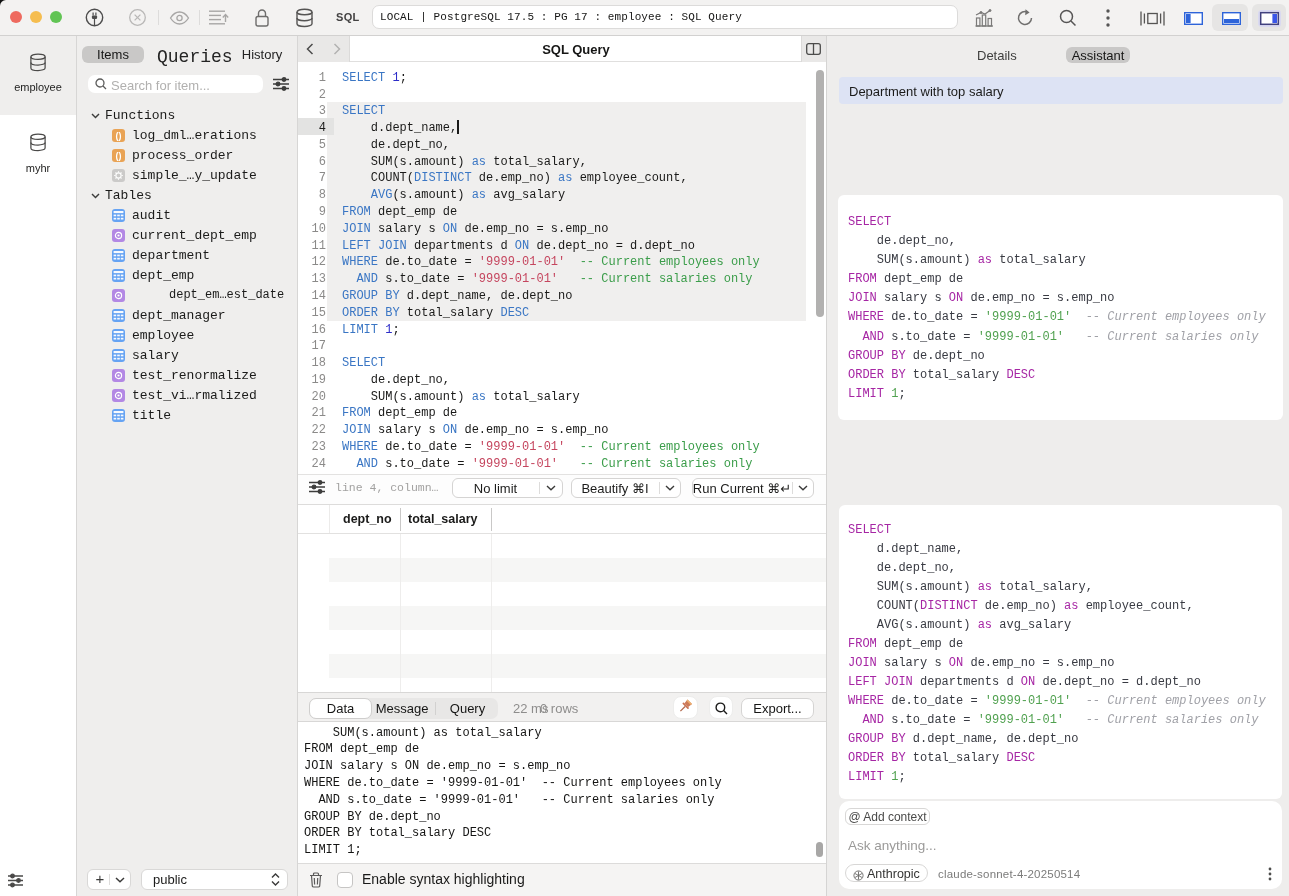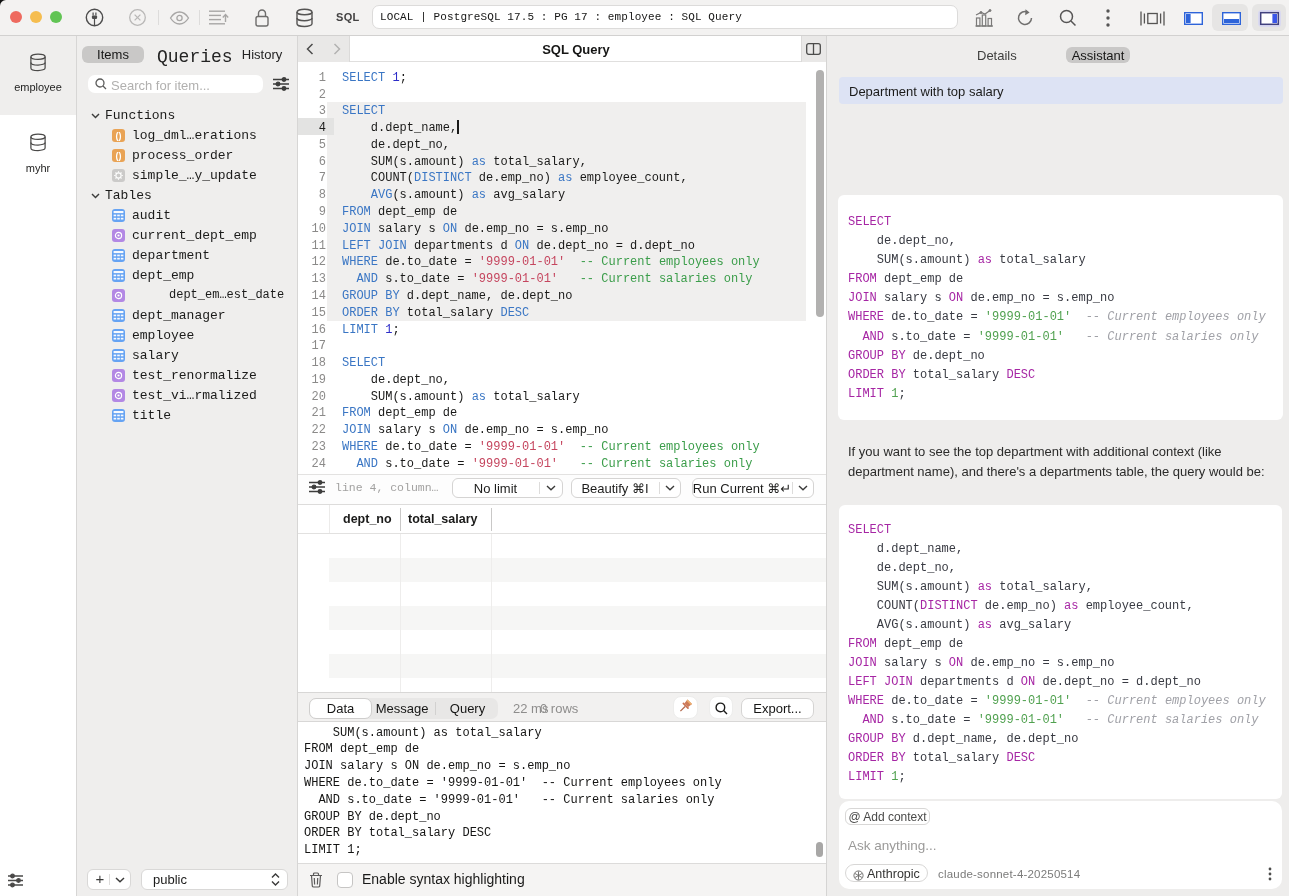--- a/index.html
+++ b/index.html
@@ -495,21 +495,20 @@
   <div class="a mono pre" style="left:21px;top:177px;font-size:12px;line-height:19.1px;color:#383a42;"><span style="color:#a626a4">SELECT</span>
     de.dept_no,
     SUM(s.amount) <span style="color:#a626a4">as</span> total_salary
 <span style="color:#a626a4">FROM</span> dept_emp de
 <span style="color:#a626a4">JOIN</span> salary s <span style="color:#a626a4">ON</span> de.emp_no = s.emp_no
 <span style="color:#a626a4">WHERE</span> de.to_date = <span style="color:#50a14f">'9999-01-01'</span>  <span style="color:#a0a1a7;font-style:italic">-- Current employees only</span>
   <span style="color:#a626a4">AND</span> s.to_date = <span style="color:#50a14f">'9999-01-01'</span>   <span style="color:#a0a1a7;font-style:italic">-- Current salaries only</span>
 <span style="color:#a626a4">GROUP BY</span> de.dept_no
 <span style="color:#a626a4">ORDER BY</span> total_salary <span style="color:#a626a4">DESC</span>
 <span style="color:#a626a4">LIMIT</span> <span style="color:#50a14f">1</span>;</div>
-  <div class="a" style="left:21px;top:406px;width:430px;font-size:13px;line-height:20px;color:#2b2b2a;">If you want to see the top department with additional context (like department name), and there's a departments table, the query would be:</div>
   <div class="a" style="left:12px;top:469px;width:443px;height:294px;background:#fff;border-radius:6px;"></div>
   <div class="a mono pre" style="left:21px;top:485px;font-size:12px;line-height:19px;color:#383a42;"><span style="color:#a626a4">SELECT</span>
     d.dept_name,
     de.dept_no,
     SUM(s.amount) <span style="color:#a626a4">as</span> total_salary,
     COUNT(<span style="color:#a626a4">DISTINCT</span> de.emp_no) <span style="color:#a626a4">as</span> employee_count,
     AVG(s.amount) <span style="color:#a626a4">as</span> avg_salary
 <span style="color:#a626a4">FROM</span> dept_emp de
 <span style="color:#a626a4">JOIN</span> salary s <span style="color:#a626a4">ON</span> de.emp_no = s.emp_no
 <span style="color:#a626a4">LEFT JOIN</span> departments d <span style="color:#a626a4">ON</span> de.dept_no = d.dept_no

